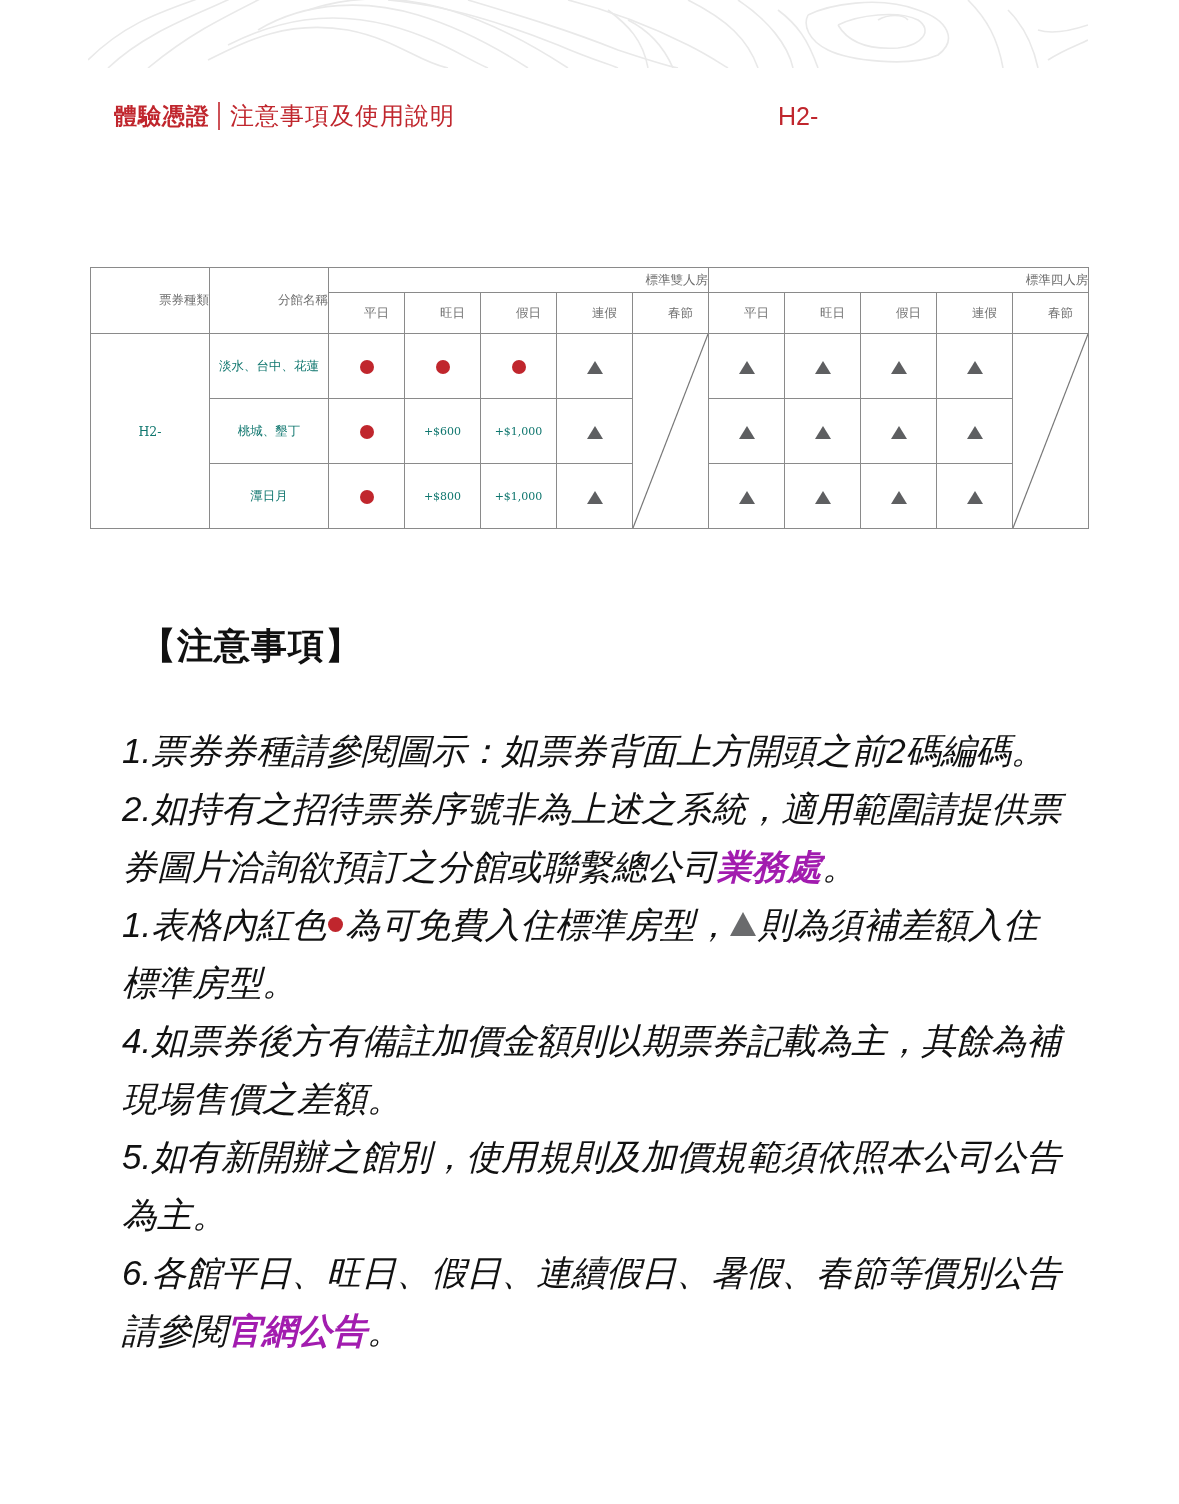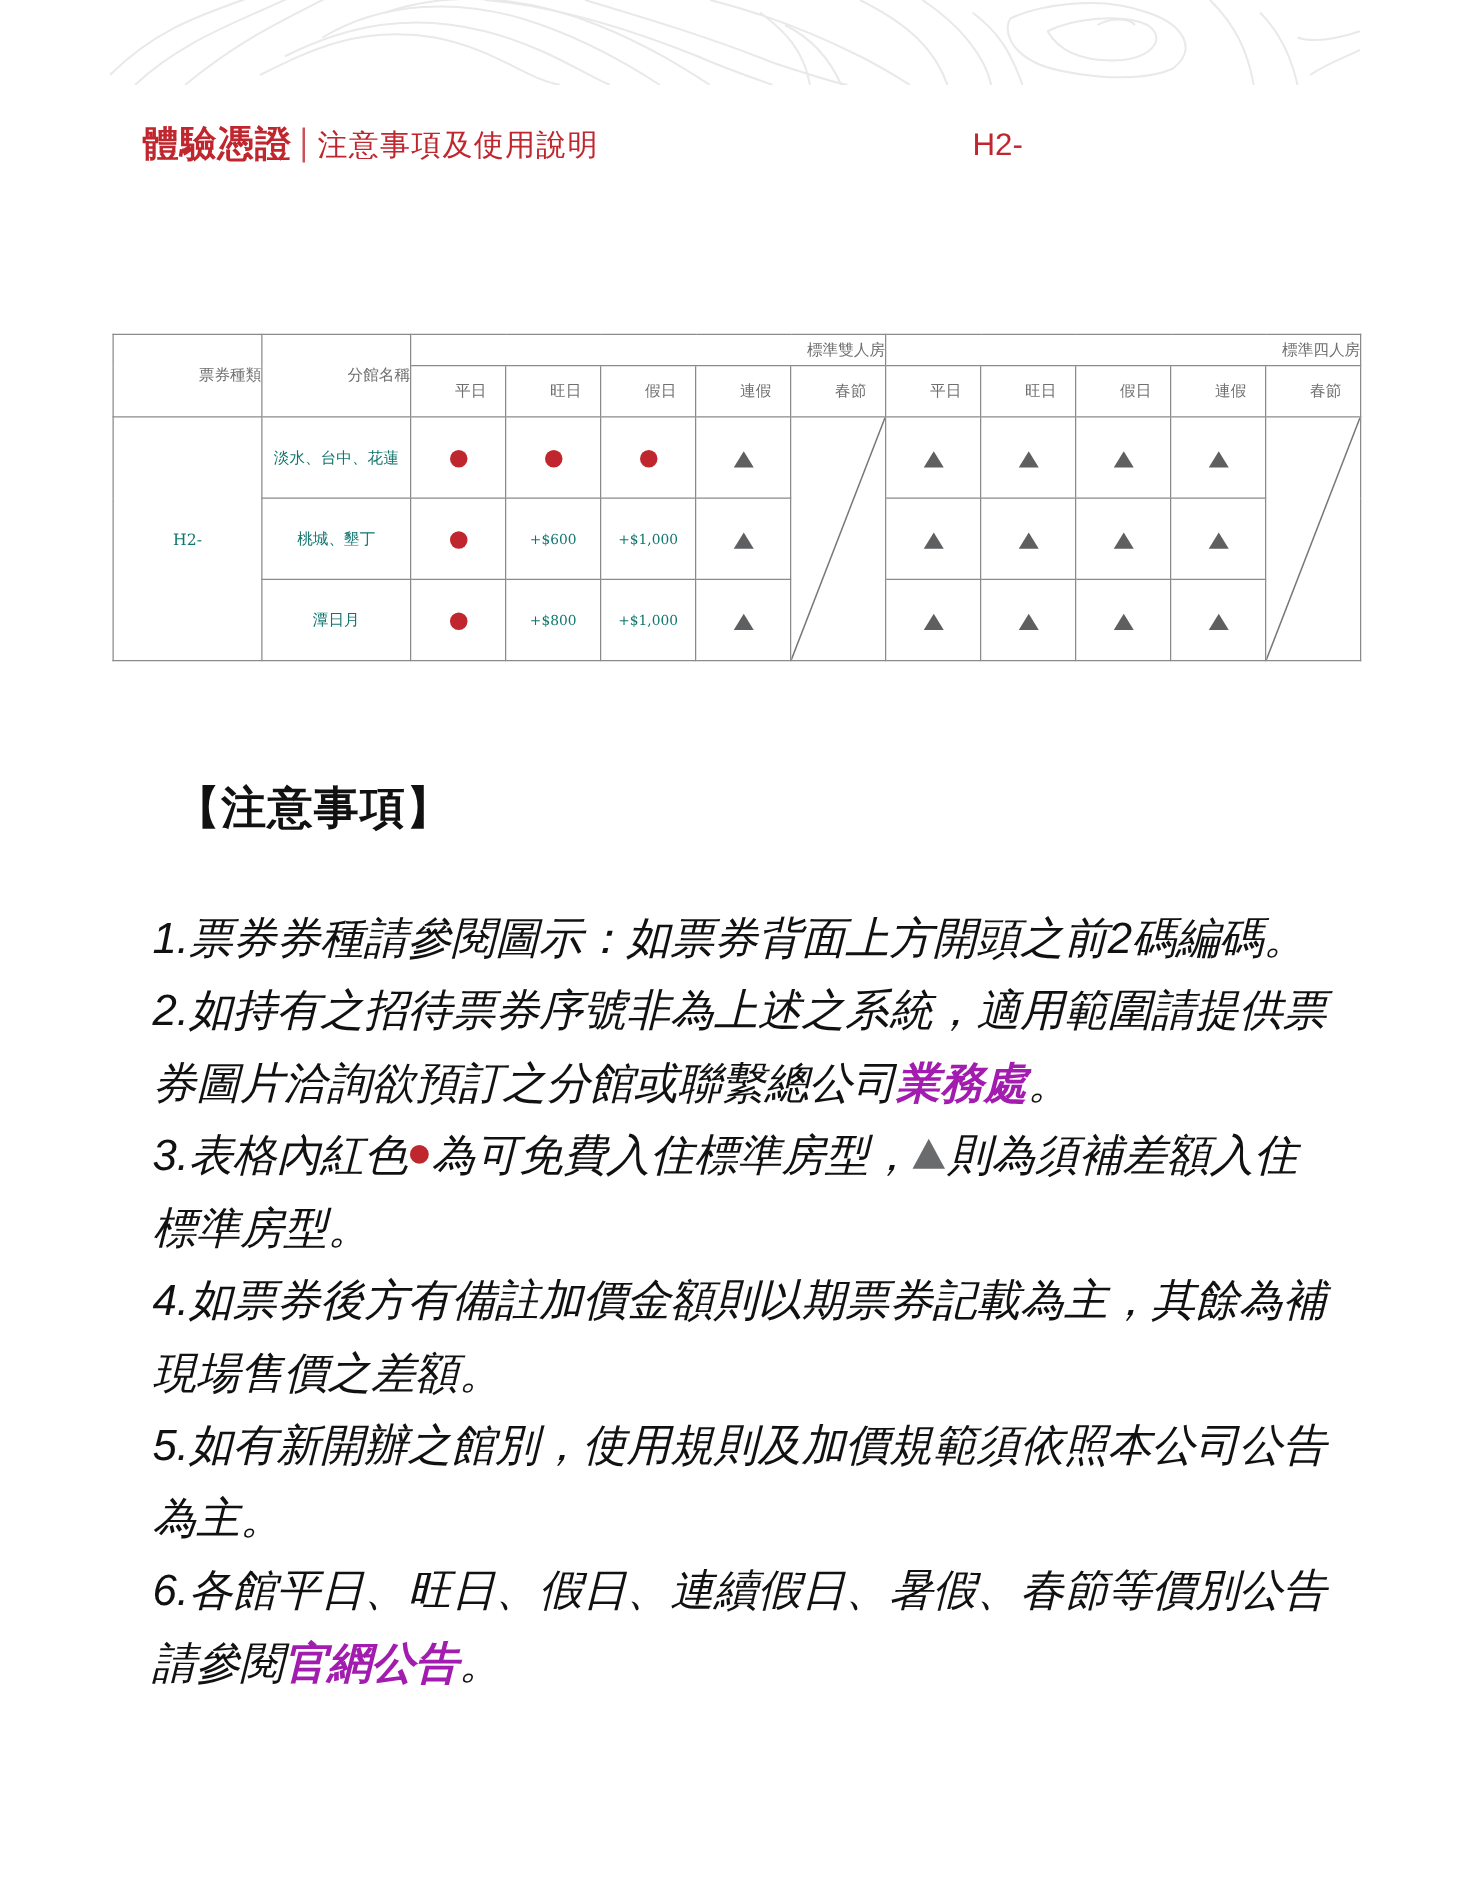--- a/index.html
+++ b/index.html
@@ -2,21 +2,21 @@
 <html><head>
   <meta charset="utf-8">
   <style>
     html, body { margin: 0; padding: 0; background: #ffffff; }
     body { width: 1179px; height: 1504px; position: relative; overflow: hidden; font-family: "Liberation Sans", "DejaVu Sans", sans-serif; }
 
     .topo { position: absolute; left: 88px; top: 0; width: 1000px; height: 68px; overflow: hidden; }
     .topo svg { display: block; }
 
     .header { position: absolute; left: 114px; top: 98px; height: 36px; display: flex; align-items: center; }
-    .brand { font-family: "DejaVu Serif", "Liberation Serif", serif; color: #c0262d; font-size: 29px; font-weight: bold; letter-spacing: 1px; }
+    .brand { font-family: "DejaVu Serif", "Liberation Serif", serif; color: #c0262d; font-size: 23px; font-weight: bold; letter-spacing: 1px; }
     .divider { width: 2px; height: 28px; background: #c0262d; margin: 0 10px 0 8px; opacity: 0.8; }
     .subtitle { font-family: "DejaVu Serif", "Liberation Serif", serif; color: #c0262d; font-size: 24px; letter-spacing: 1px; }
     .code { position: absolute; left: 778px; top: 102px; color: #c0262d; font-size: 25px; }
 
     table.rates { position: absolute; left: 90px; top: 267px; width: 998px; border-collapse: collapse; table-layout: fixed; font-family: "DejaVu Serif", "Liberation Serif", serif; color: #777777; }
     table.rates td, table.rates th { border: 1.5px solid #8a8a8a; text-align: center; font-weight: normal; padding: 0; }
     table.rates th { font-size: 12.5px; color: #6f6f6f; }
     table.rates tr.h1 th { height: 24px; text-align: right; }
     table.rates tr.h2 th { height: 40px; padding-left: 20px; }
     table.rates tr.body td { height: 64px; font-size: 12.5px; color: #0f766e; }
@@ -152,17 +152,17 @@
     <td><span class="tri"></span></td>
   </tr>
 </tbody>
   </table>
 
 <div class="notes-title">【注意事項】</div>
 
 <div class="notes">
   <p class="note">1.票券券種請參閱圖示：如票券背面上方開頭之前2碼編碼。</p>
   <p class="note"><span>2.如持有之招待票券序號非為上述之系統，適用範圍請提供票券圖片洽詢欲預訂之分館或聯繫總公司</span><span class="hl">業務處</span><span>。</span></p>
-  <p class="note"><span>3.表格內紅色</span><span class="inline-dot"></span><span>為可免費入住標準房型，</span><span class="inline-tri"></span><span>則為須補差額入住標準房型。</span></p>
+  <p class="note"><span>1.表格內紅色</span><span class="inline-dot"></span><span>為可免費入住標準房型，</span><span class="inline-tri"></span><span>則為須補差額入住標準房型。</span></p>
   <p class="note">4.如票券後方有備註加價金額則以期票券記載為主，其餘為補現場售價之差額。</p>
   <p class="note">5.如有新開辦之館別，使用規則及加價規範須依照本公司公告為主。</p>
   <p class="note"><span>6.各館平日、旺日、假日、連續假日、暑假、春節等價別公告請參閱</span><span class="hl">官網公告</span><span>。</span></p>
 </div>
 
 </body></html>

